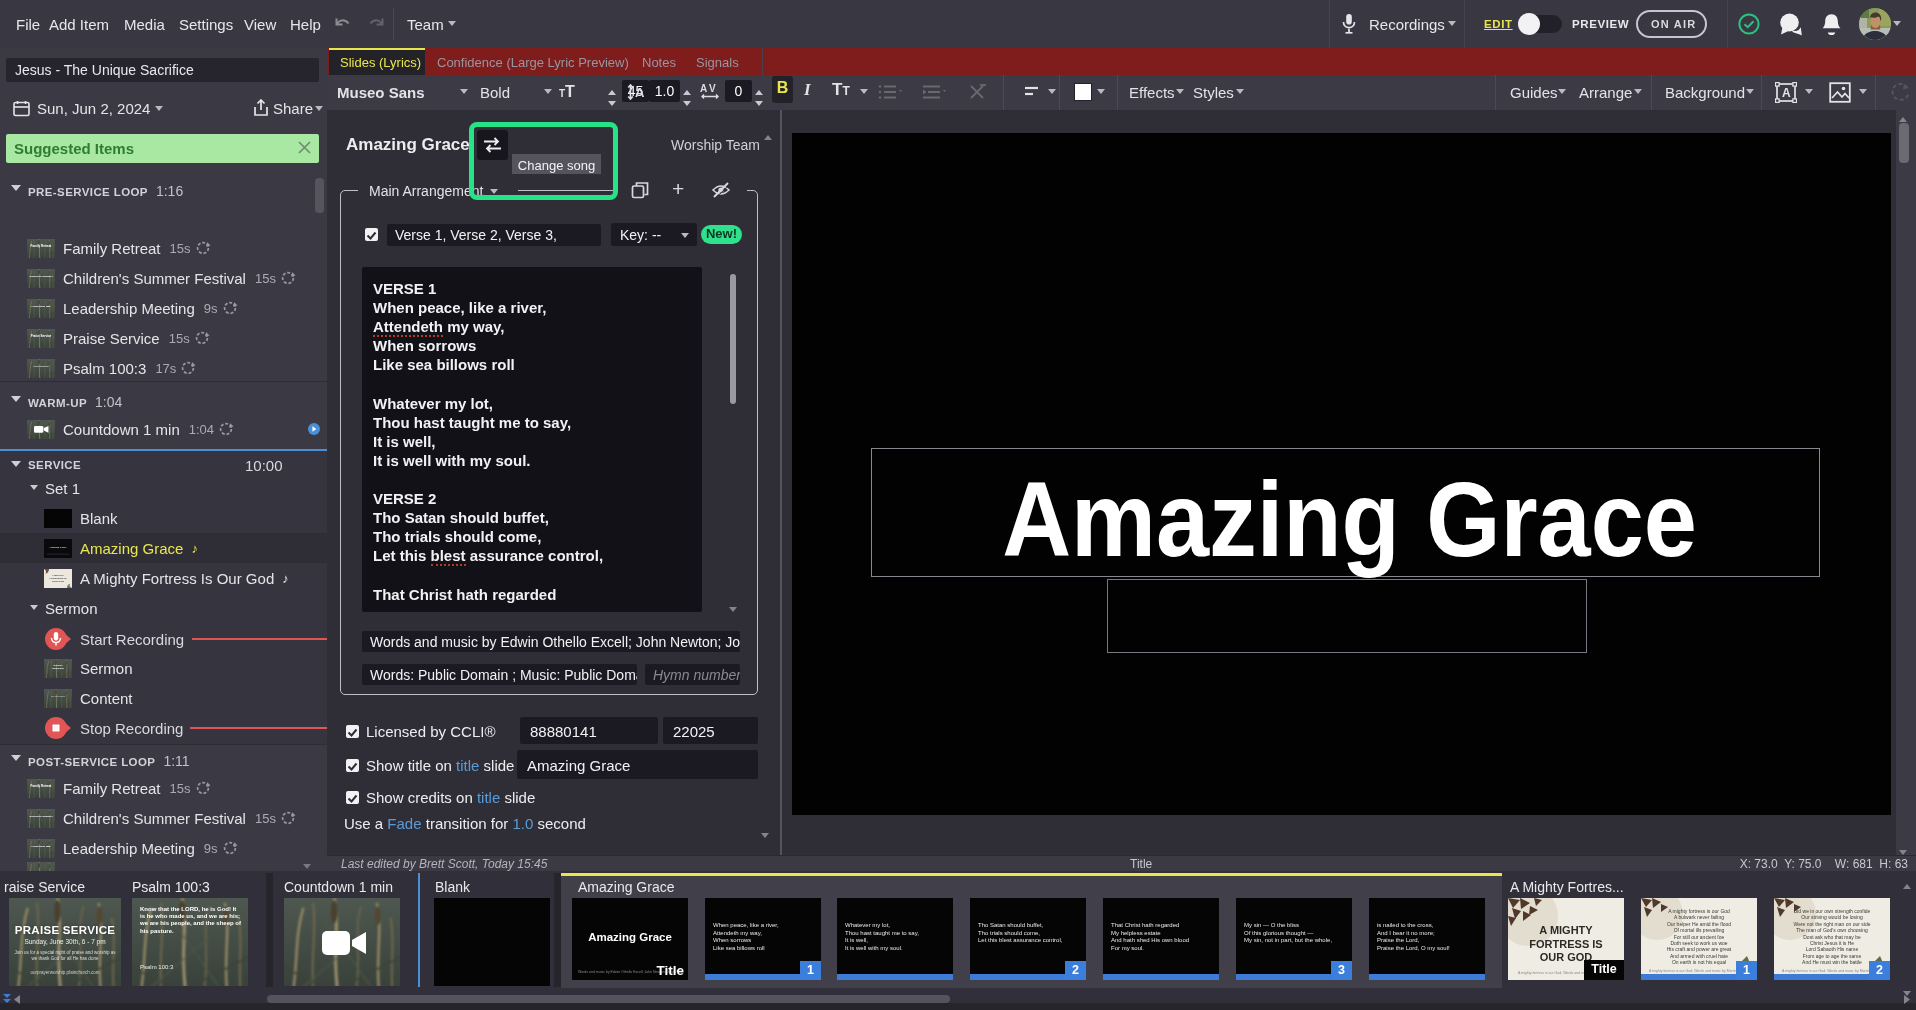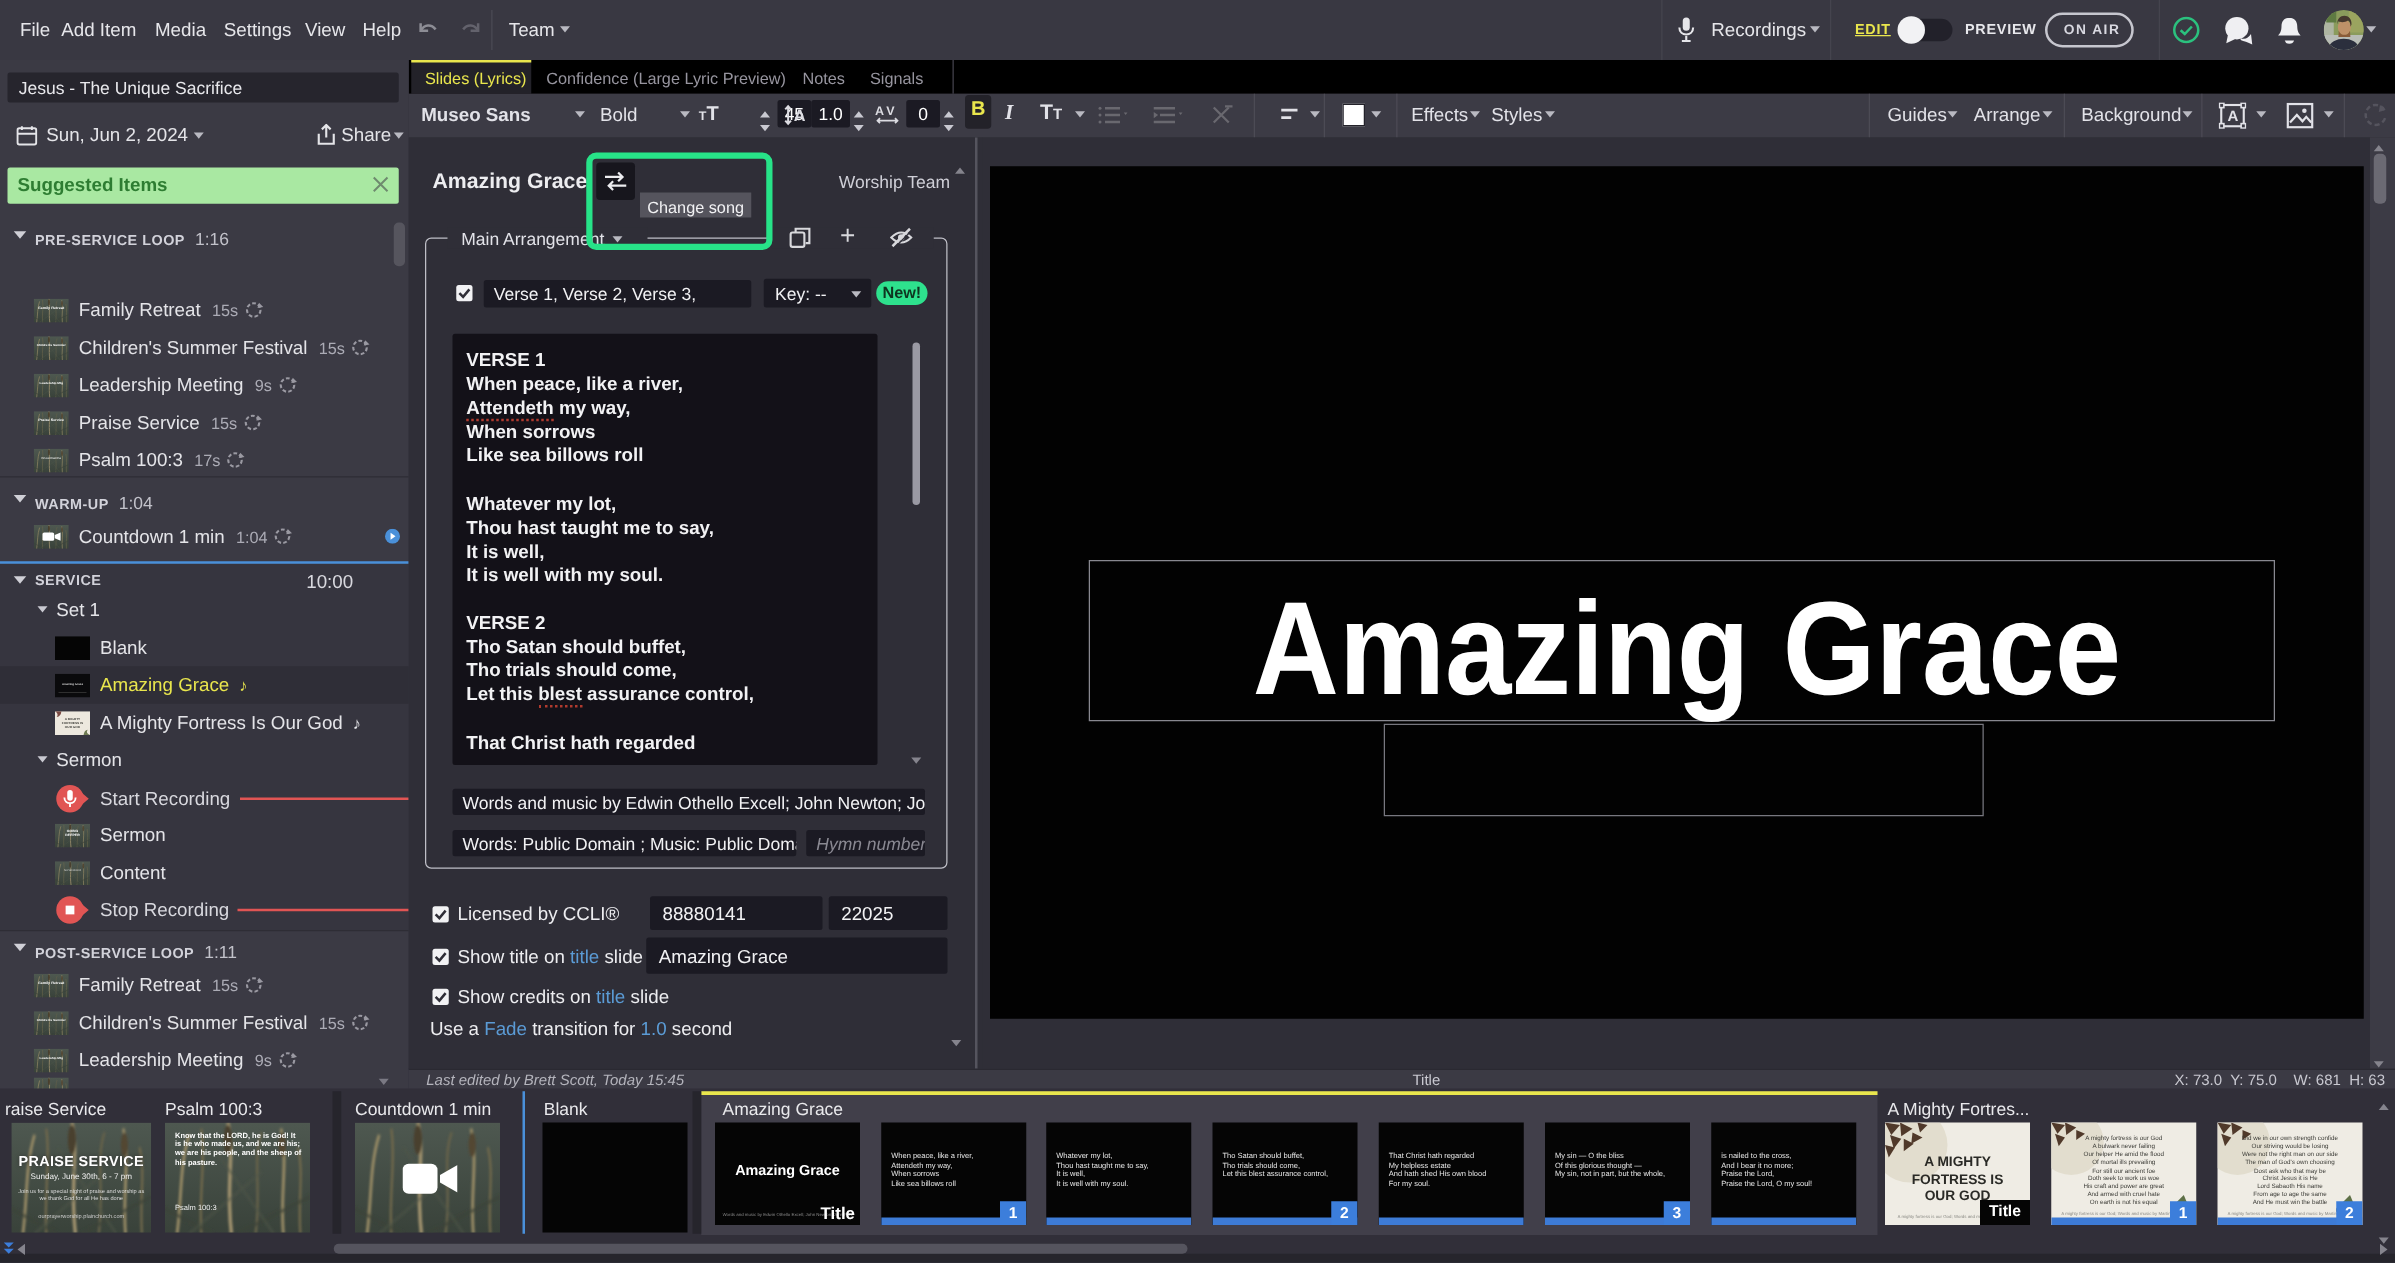--- a/index.html
+++ b/index.html
@@ -94,21 +94,21 @@
           <path d="M2 0 h8 v10 h-8z" fill="#5E7A42"></path>
           <ellipse cx="16.5" cy="14" rx="5.2" ry="6.2" fill="#BE9168"></ellipse>
           <path d="M10.8 11.5 c-.3-4.5 2.5-7 5.7-7 3.2 0 6 2.3 5.7 7 l-.8 1.8 c.1-3-.8-4.4-2-4.9 -2.3 1.7-6.2 1.6-8 .6z" fill="#46382E"></path>
           <path d="M12 16.5 c1.5 4.5 7.5 4.5 9 0 l.3 5 -9.6 0z" fill="#8A5C39"></path>
           <path d="M3 32 c1.5-6.5 7.5-9 13-9 5.5 0 11.5 2.5 13 9z" fill="#2B2F3D"></path>
         </g>
       </svg>
     <span class="caret abs" style="left:1893px;top:21px;"></span>
   </div>
 
-  <div class="abs" id="tabrow" style="left:327px;top:48px;width:1589px;height:27px;background:#000000;font-size:13px;color:#97959F;">
+  <div class="abs" id="tabrow" style="left:327px;top:48px;width:1589px;height:27px;background:#7f1d1d;font-size:13px;color:#97959F;">
     <div class="abs" style="left:2px;top:0;width:96px;height:27px;background:#232229;border-top:2px solid #E9E64D;"></div>
     <span class="abs" style="left:13px;top:7px;color:#E9E64D;">Slides (Lyrics)</span>
     <span class="abs" style="left:110px;top:7px;">Confidence (Large Lyric Preview)</span>
     <span class="abs" style="left:315px;top:7px;">Notes</span>
     <span class="abs" style="left:369px;top:7px;">Signals</span>
     <div class="abs" style="left:435px;top:0;width:1px;height:27px;background:#44434D;"></div>
   </div>
 
   <div class="abs" id="toolbar" style="left:327px;top:75px;width:1589px;height:35px;background:#3C3B45;font-size:15px;color:#E2E2E8;">
     <span class="abs" style="left:10px;top:9px;font-weight:bold;">Museo Sans</span>

